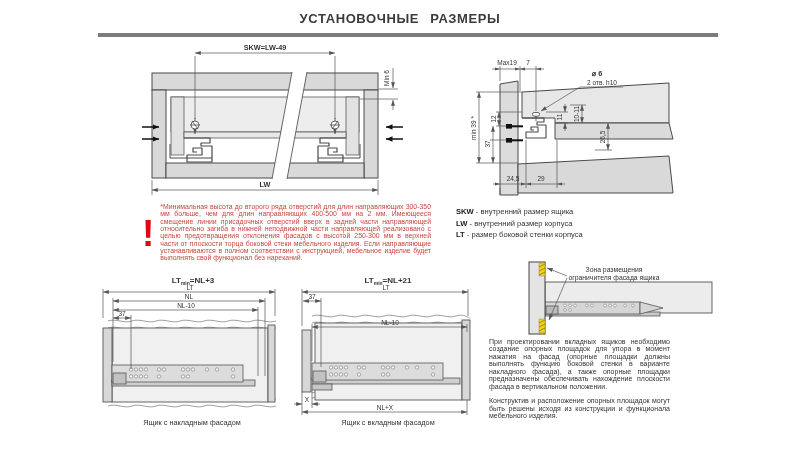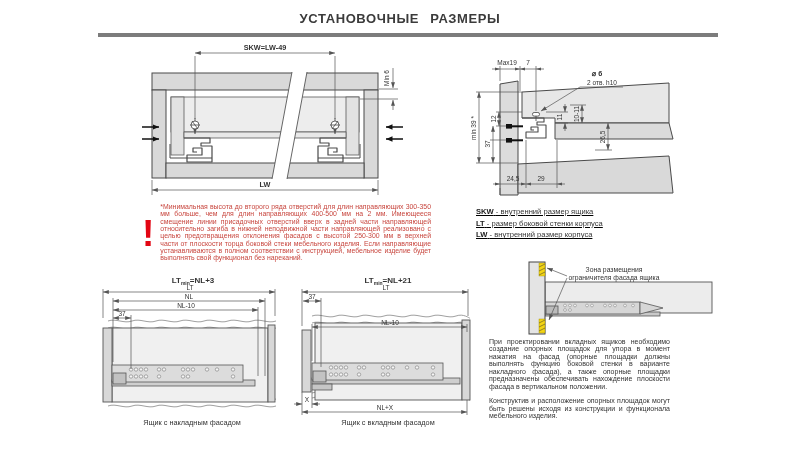--- a/index.html
+++ b/index.html
@@ -7,21 +7,21 @@
         font-family:"Liberation Sans",sans-serif;}
   .title{position:absolute;left:0;top:11px;width:800px;text-align:center;
          font-size:13px;font-weight:bold;color:#3b3b3b;letter-spacing:.6px;word-spacing:7px;}
   .rule{position:absolute;left:98px;top:33px;width:620px;height:4px;background:#7c7c7c;}
   .abs{position:absolute;}
   
   .warning{position:absolute;left:142px;top:203px;width:289px;display:flex;gap:6px;}
   .warning .mark{flex:0 0 10px;font-size:37px;font-weight:bold;color:#e30613;line-height:.85;margin-top:15px;}
   .warning .wtext{font-size:6.9px;line-height:7.35px;color:#c8463e;text-align:justify;}
   
-  .legend{position:absolute;left:476px;top:206px;text-decoration:underline;}
+  .legend{position:absolute;left:456px;top:206px;}
   .legend .row{font-size:7.6px;line-height:11.6px;color:#333;}
   .legend b{color:#222;}
   
   .support{position:absolute;left:489px;top:338px;width:181px;color:#333;}
   .support p{margin:0 0 7px 0;font-size:7px;line-height:7.45px;text-align:justify;}
   
   svg text{fill:#333;}
   .dt{font:6.5px "Liberation Sans",sans-serif;}
   .dtb{font:700 7.3px "Liberation Sans",sans-serif;}
   .dtitle{font:700 8px "Liberation Sans",sans-serif;}
@@ -171,22 +171,22 @@
     <text class="dt" transform="translate(16,88) rotate(-90)" text-anchor="middle">min 39 *</text>
     <text class="dt" transform="translate(102,77) rotate(-90)" text-anchor="middle">11</text>
     <text class="dt" transform="translate(119,74) rotate(-90)" text-anchor="middle">10-11</text>
     <text class="dt" transform="translate(145,97) rotate(-90)" text-anchor="middle">26,5</text>
     <text class="dt" x="53" y="141" text-anchor="middle">24,5</text>
     <text class="dt" x="81" y="141" text-anchor="middle">29</text>
   </svg>
 
   <div class="legend">
     <div class="row"><b>SKW</b> <span>- внутренний размер ящика</span></div>
+    <div class="row"><b>LW</b> <span>- внутренний размер корпуса</span></div>
     <div class="row"><b>LT</b> <span>- размер боковой стенки корпуса</span></div>
-    <div class="row"><b>LW</b> <span>- внутренний размер корпуса</span></div>
   </div>
 
   <svg class="abs" style="left:95px;top:272px" width="195" height="160" viewBox="0 0 195 160">
     <text class="dtitle" x="98" y="11" text-anchor="middle"><tspan>LT</tspan><tspan class="dsub" dy="1.5">min</tspan><tspan dy="-1.5">=NL+3</tspan></text>
     <g stroke="#888" stroke-width="0.8" fill="none">
       <path d="M13,49 c8,-3 16,3 24,0 s16,3 24,0 s16,3 24,0 s16,3 24,0 s16,3 24,0 s16,3 24,0 s16,3 24,0"></path>
       <path d="M13,56 c8,-3 16,3 24,0 s16,3 24,0 s16,3 24,0 s16,3 24,0 s16,3 24,0 s16,3 24,0 s16,3 24,0"></path>
       <path d="M13,127 c8,-3 16,3 24,0 s16,3 24,0 s16,3 24,0 s16,3 24,0 s16,3 24,0 s16,3 24,0 s16,3 24,0"></path>
       <path d="M13,134 c8,-3 16,3 24,0 s16,3 24,0 s16,3 24,0 s16,3 24,0 s16,3 24,0 s16,3 24,0 s16,3 24,0"></path>
     </g>

